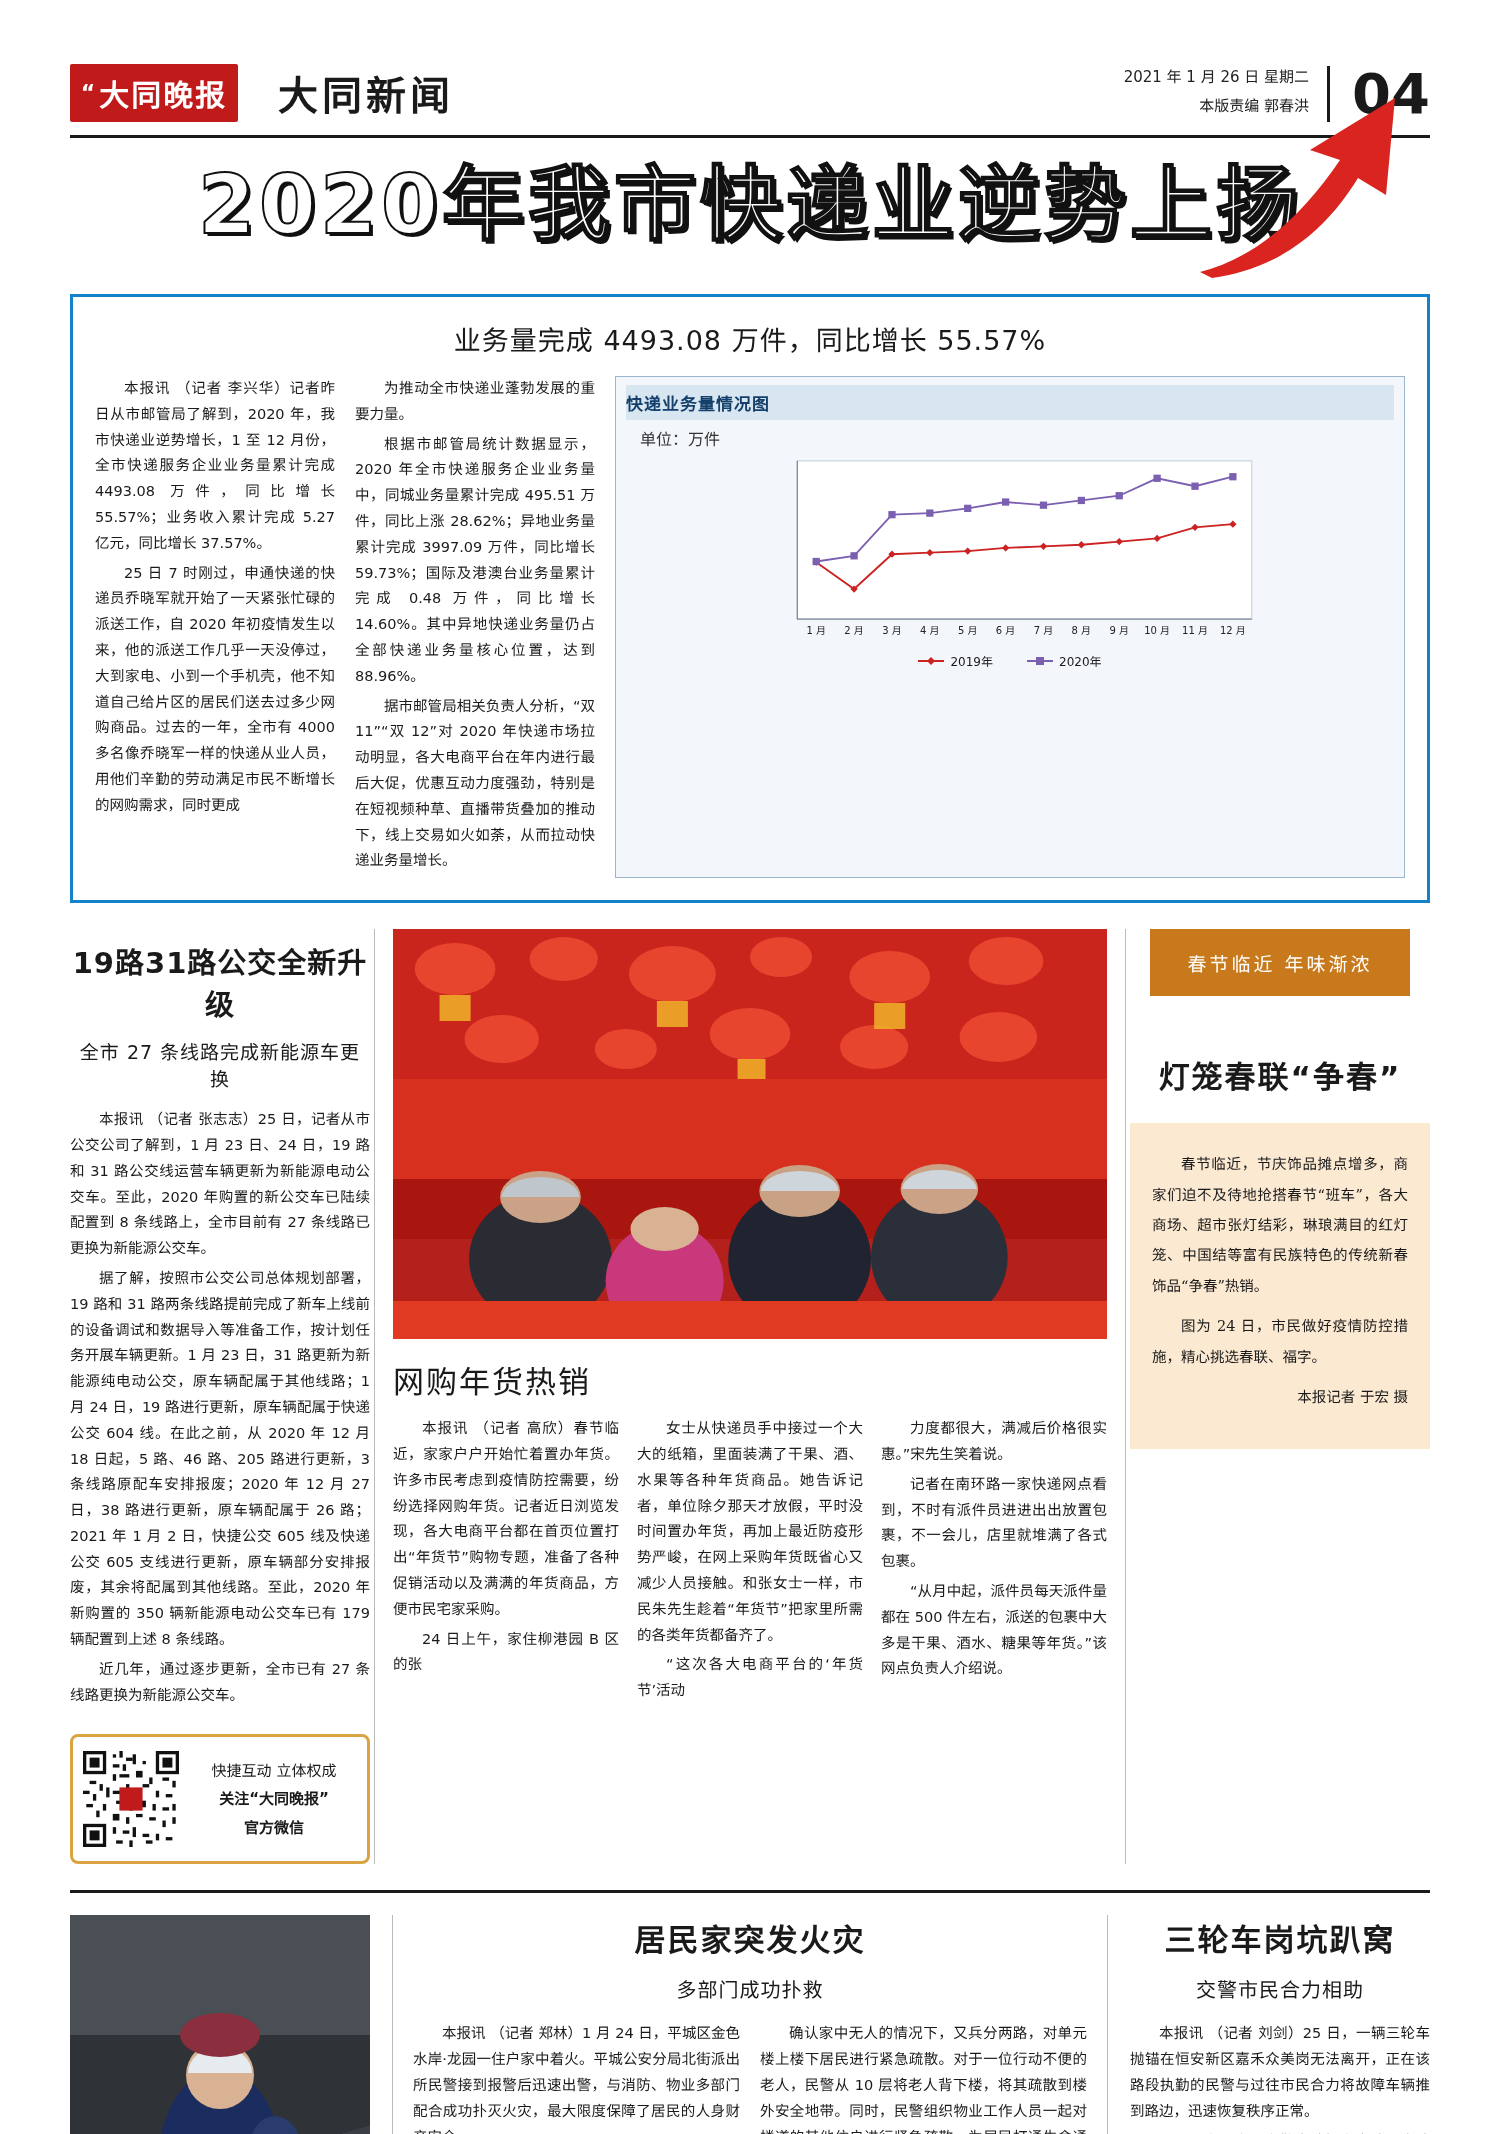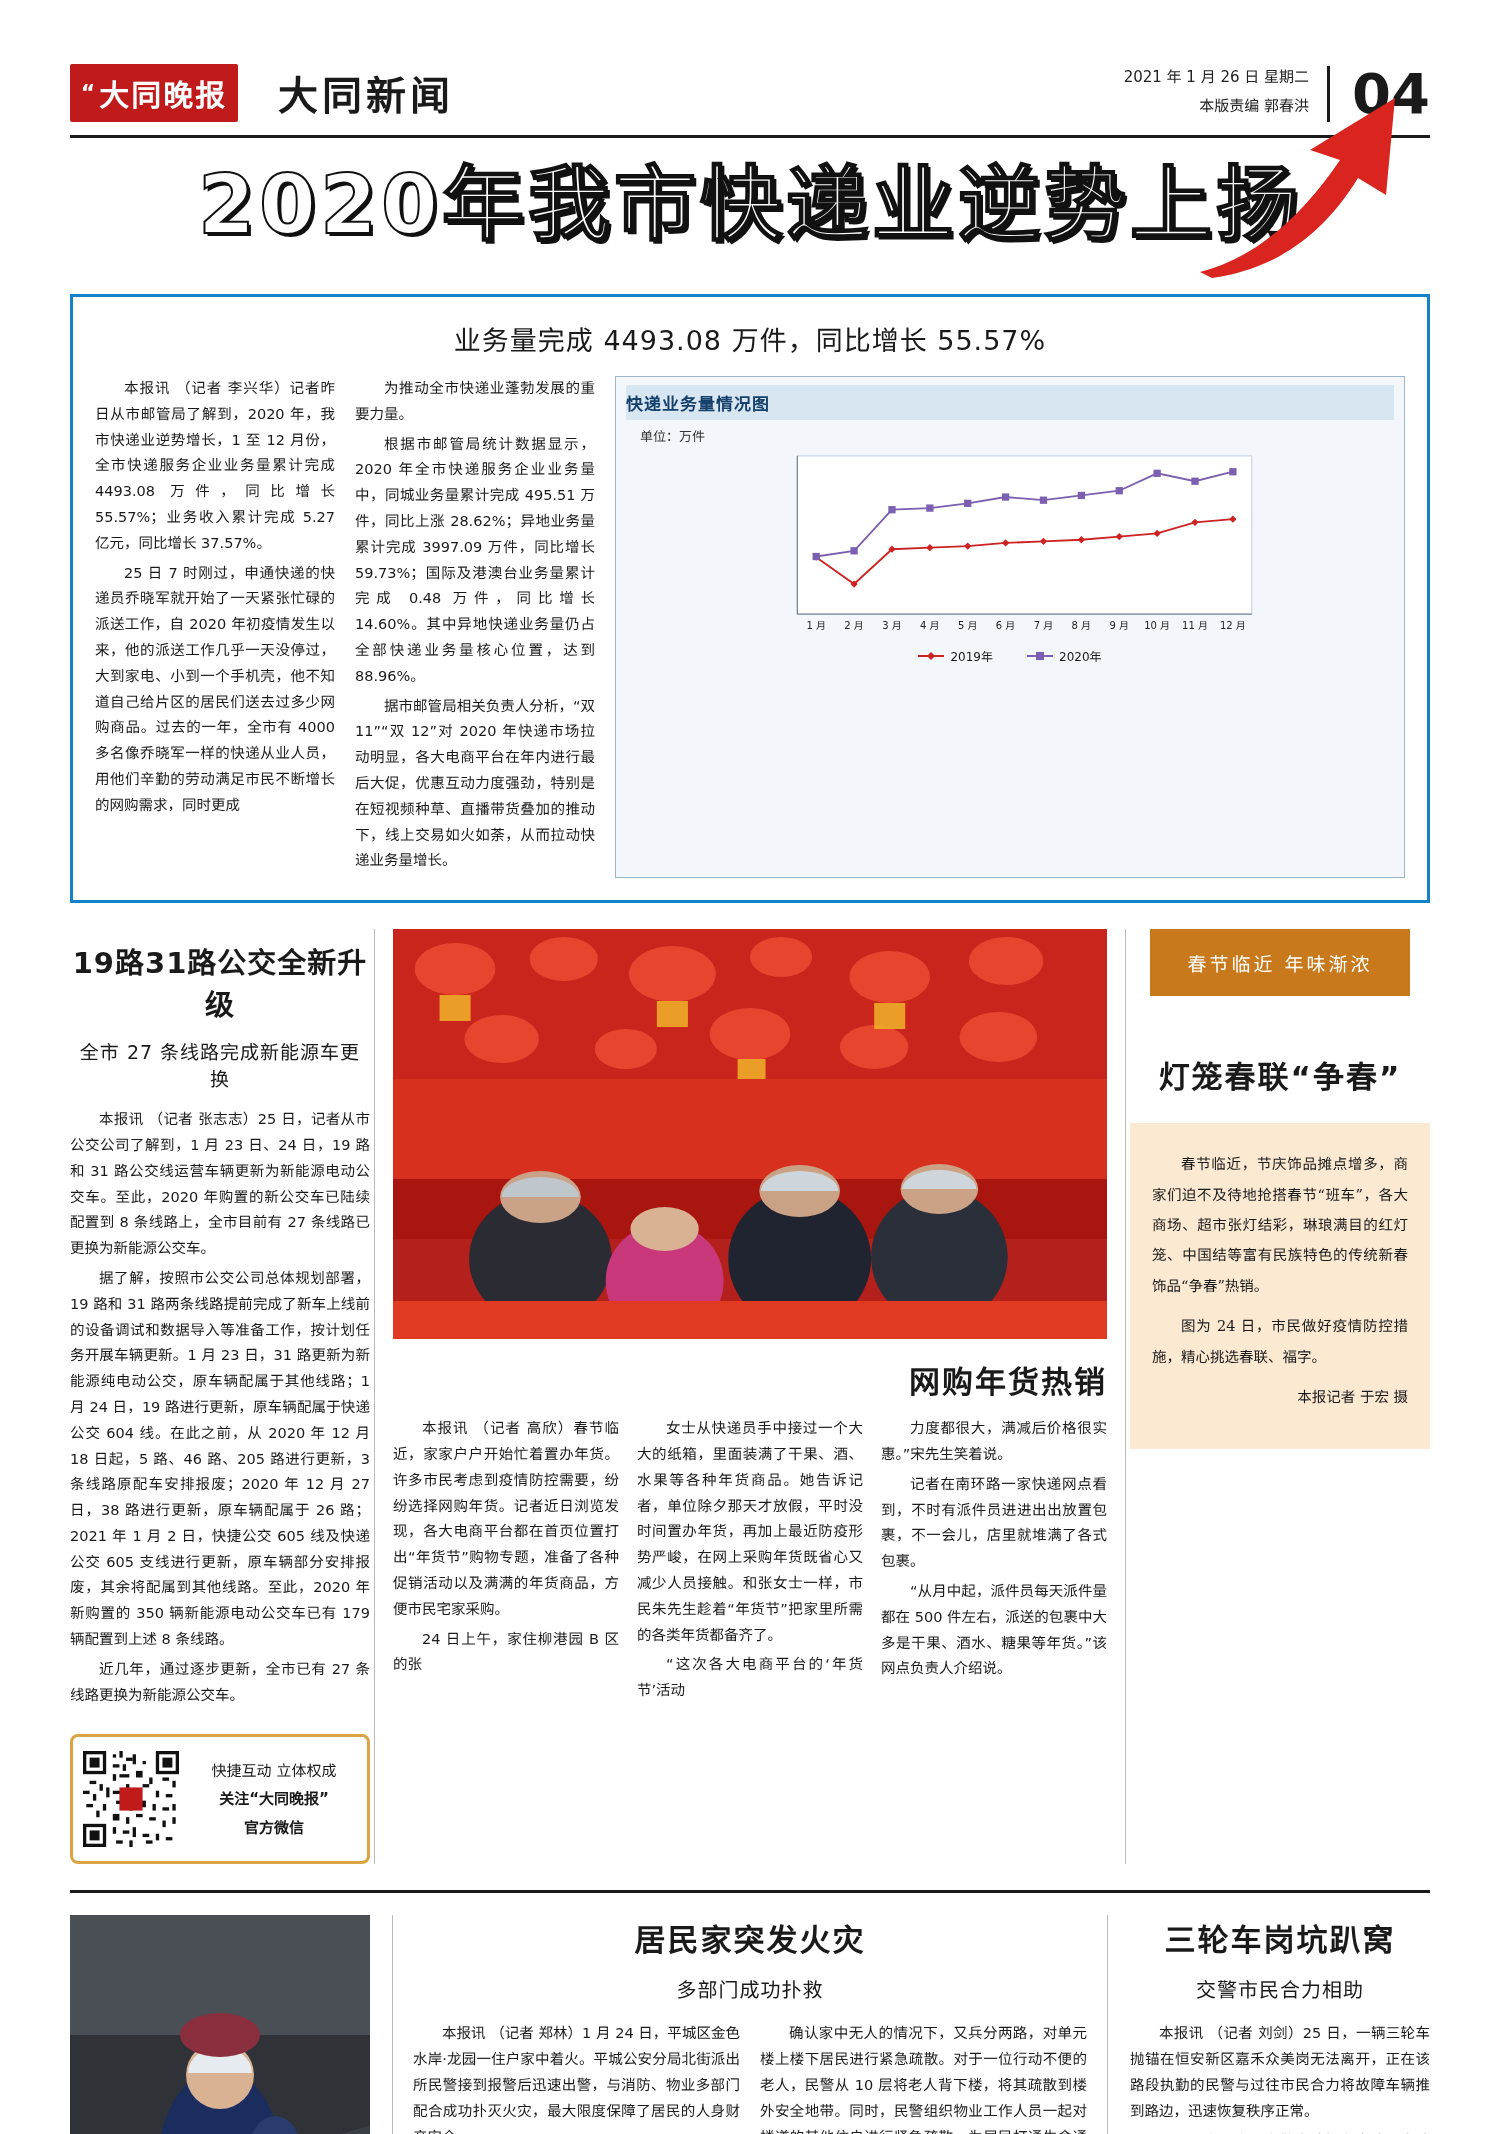--- a/index.html
+++ b/index.html
@@ -25,39 +25,39 @@
 
   
   .leadbox{border:3px solid #1482c8;margin-top:14px;padding:18px 22px 22px 22px;}
   .subhead{text-align:center;font-size:27px;letter-spacing:1px;margin:4px 0 18px 0;}
   .lead-cols{display:flex;gap:20px;}
   .col{font-size:14.5px;line-height:1.78;text-align:justify;}
   .col p{margin:0 0 4px 0;text-indent:2em;}
   .lead-c1{width:240px;} .lead-c2{width:240px;}
   .chartbox{flex:1;border:1px solid #9bb7cf;background:#f3f7fb;padding:8px 10px 4px 10px;box-sizing:border-box;}
   .chart-title{background:#d8e6f2;color:#15406b;font-size:17px;font-weight:bold;padding:5px 0;letter-spacing:1px;}
-  .chart-unit{font-size:13px;color:#333;margin:6px 0 0 14px;}
+  .chart-unit{font-size:16px;color:#333;margin:6px 0 0 14px;}
   .chart-legend{display:flex;justify-content:center;gap:34px;font-size:12px;margin-top:2px;}
   .lg{display:flex;align-items:center;gap:6px;}
   .lg .sw{width:26px;height:2px;display:inline-block;position:relative;}
   .lg .sw::after{content:"";position:absolute;left:9px;top:-3px;width:8px;height:8px;}
 
   
   .band{display:flex;margin-top:26px;gap:4px;}
   .left-col{width:300px;}
   .lc-title{font-size:29px;font-weight:bold;text-align:center;letter-spacing:1px;margin-top:10px;}
   .lc-sub{font-size:19px;text-align:center;margin:14px 0 16px 0;letter-spacing:1px;}
   .qr-wrap{margin-top:26px;border:3px solid #d9a441;border-radius:8px;padding:14px 10px;display:flex;align-items:center;gap:12px;}
   .qr{width:96px;height:96px;flex:none;}
   .qr-text{font-size:15px;line-height:1.9;text-align:center;flex:1;}
   .qr-text .b{font-weight:bold;}
 
   .mid-col{flex:1;border-left:1px solid #bbb;border-right:1px solid #bbb;padding:0 18px;}
   .photo{width:100%;height:410px;display:block;object-fit:cover;}
-  .mid-title{font-size:31px;font-weight:bold;text-align:right;margin:18px 0 14px 0;letter-spacing:2px;}
+  .mid-title{font-size:31px;font-weight:normal;text-align:left;margin:18px 0 14px 0;letter-spacing:2px;}
   .mid-cols{display:flex;gap:18px;}
   .mid-cols .col{width:33.3%;}
 
   .right-col{width:300px;}
   .tagline{background:#c8791b;color:#fff;text-align:center;font-size:19px;padding:20px 0;letter-spacing:3px;width:260px;margin:0 0 0 20px;}
   .rc-title{font-size:31px;font-weight:bold;text-align:center;margin:56px 0 26px 0;letter-spacing:2px;}
   .rc-box{background:#fbe9d2;padding:26px 22px;font-size:14.5px;line-height:2.1;text-align:justify;font-family:"DejaVu Serif","Liberation Serif",serif;}
   .rc-box p{margin:0 0 10px 0;text-indent:2em;}
   .rc-box .sign{text-align:right;text-indent:0;}
 

